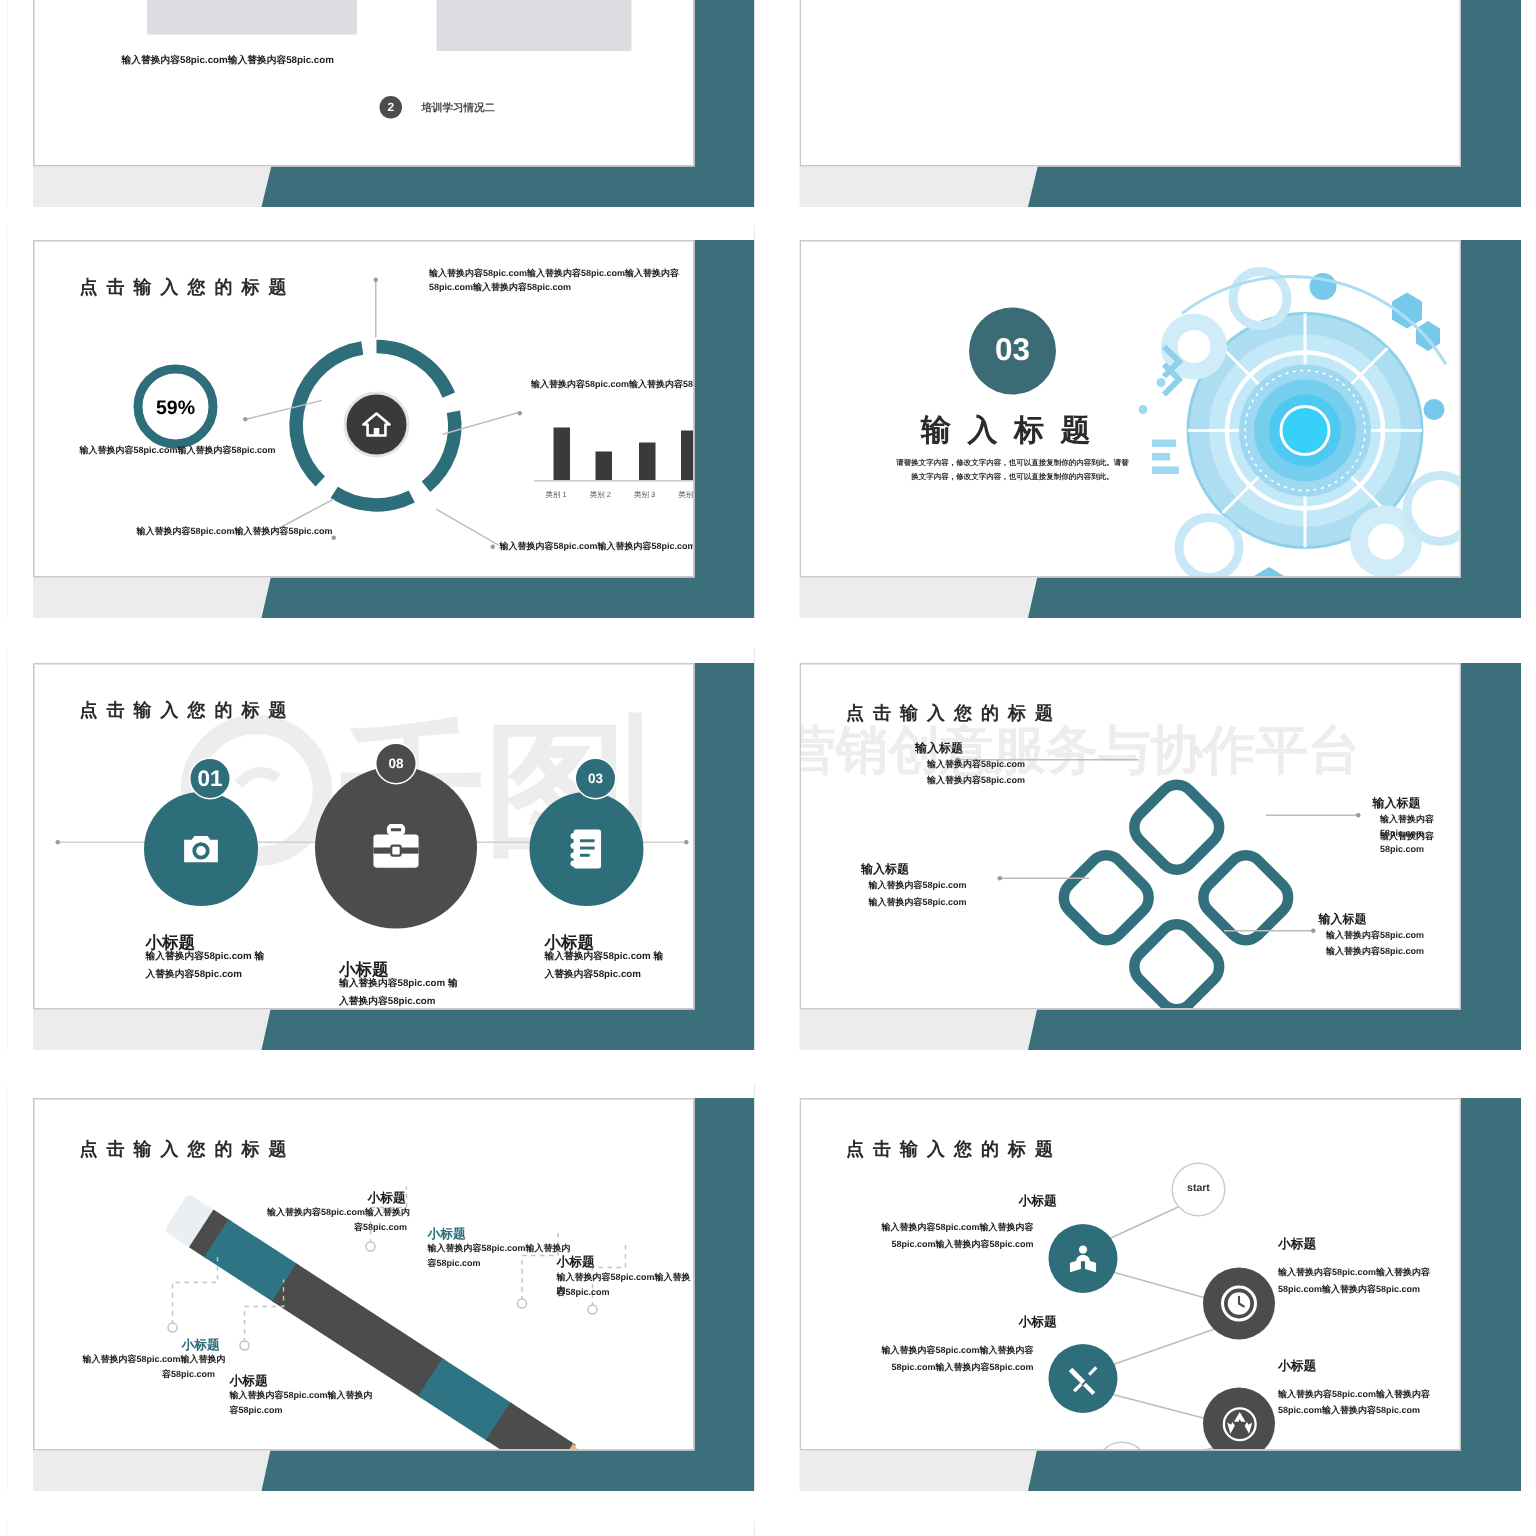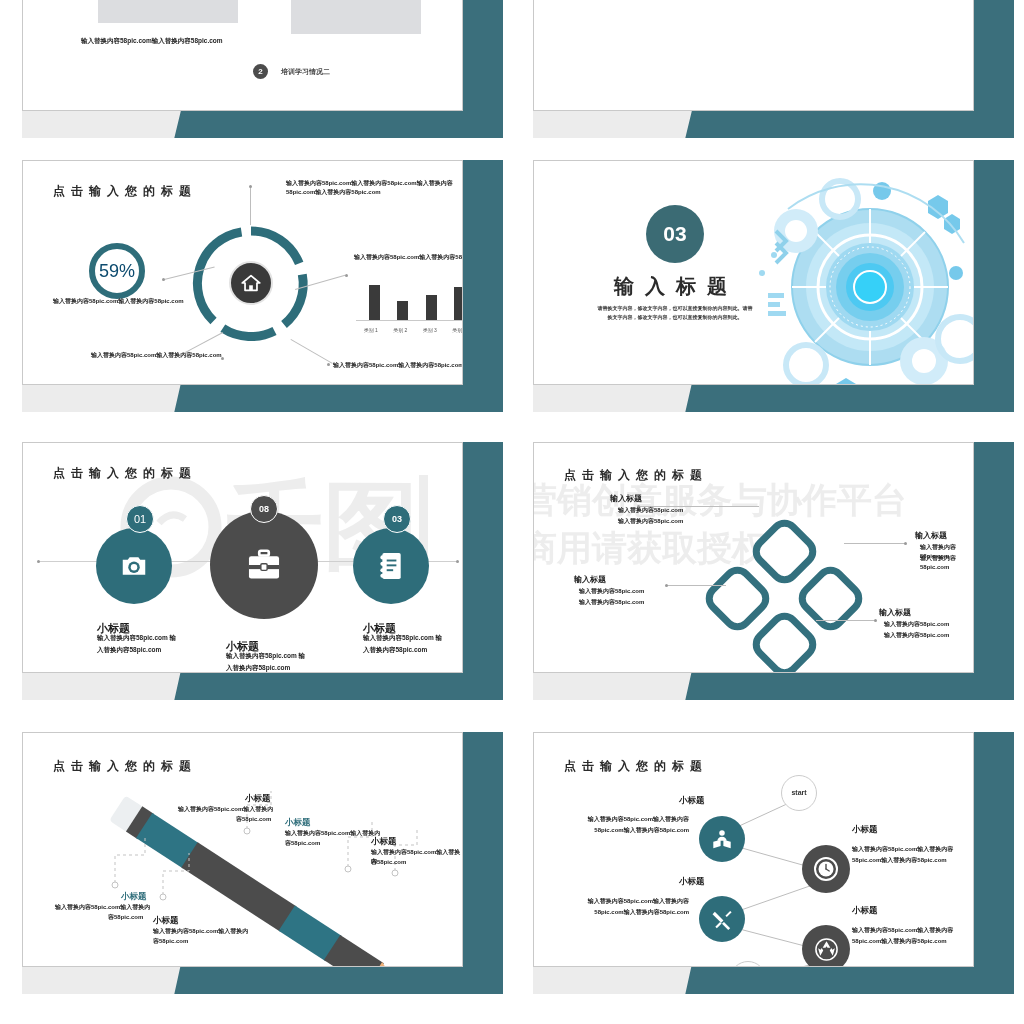--- a/index.html
+++ b/index.html
@@ -122,21 +122,21 @@
   <div class="card" style="left:5px; top:150px; width:498px; height:262px;">
     <div class="teal"></div>
     <div class="white">
       <div class="slide">
         <div class="title" style="left:30px; top:22px; font-size:12px;">点击输入您的标题</div>
 
         <div style="position:absolute; left:78px; top:228px; width:0; height:0;"></div>
         <svg style="position:absolute;left:62px;top:78px;" width="64" height="64" viewBox="0 0 64 64">
           <circle cx="32" cy="32" r="25" fill="none" stroke="#2e6d7a" stroke-width="6"></circle>
         </svg>
-        <div style="position:absolute;left:62px;top:78px;width:64px;height:64px;display:flex;align-items:center;justify-content:center;font-size:18px;font-weight:normal;color:#0c4a6e;">59%</div>
+        <div style="position:absolute;left:62px;top:78px;width:64px;height:64px;display:flex;align-items:center;justify-content:center;font-size:13px;font-weight:bold;color:#000000;">59%</div>
 
         <svg style="position:absolute;left:168px;top:62px;" width="120" height="120" viewBox="0 0 120 120">
           <g fill="none" stroke="#2e6d7a" stroke-width="9">
             <path d="M60 8 A52 52 0 0 1 108.2 40.4"></path>
             <path d="M111.3 51.5 A52 52 0 0 1 93 101.5"></path>
             <path d="M83.5 108 A52 52 0 0 1 31.8 105.3"></path>
             <path d="M22.5 98 A52 52 0 0 1 50.5 9"></path>
           </g>
         </svg>
 
@@ -277,21 +277,21 @@
         <div class="dot" style="left:433px;top:117px;"></div>
 
         <div class="circ teal-fill" style="left:73px;top:85px;width:76px;height:76px;display:flex;align-items:center;justify-content:center;">
           <svg width="30" height="30" viewBox="0 0 24 24">
             <path d="M3 7 h4 l1.5 -2 h7 L17 7 h4 v12 H3 Z" fill="#fff"></path>
             <circle cx="12" cy="13" r="4.6" fill="#2e6d7a"></circle>
             <circle cx="12" cy="13" r="2.6" fill="#fff"></circle>
           </svg>
         </div>
         <div class="circ" style="left:103px;top:62px;width:28px;height:28px;background:#2e6d7a;border:1.5px solid #fff;">
-          <span style="position:absolute;inset:0;display:flex;align-items:center;justify-content:center;color:#fff;font-size:11px;font-weight:normal;">01</span>
+          <span style="position:absolute;inset:0;display:flex;align-items:center;justify-content:center;color:#fff;font-size:15px;font-weight:bold;">01</span>
         </div>
         <div class="lead" style="left:74px;top:178px;font-size:11px;color:#1d1d1d;">小标题</div>
         <div class="txt" style="left:74px;top:190px;font-size:6.5px;">输入替换内容58pic.com 输</div>
         <div class="txt" style="left:74px;top:202px;font-size:6.5px;">入替换内容58pic.com</div>
 
         <div class="circ gray-fill" style="left:187px;top:68px;width:108px;height:108px;display:flex;align-items:center;justify-content:center;">
           <svg width="38" height="38" viewBox="0 0 24 24">
             <rect x="9" y="3" width="6" height="3" rx="1" fill="none" stroke="#fff" stroke-width="1.7"></rect>
             <rect x="2.5" y="6.5" width="19" height="14" rx="1.4" fill="#fff"></rect>
             <rect x="2.5" y="12" width="19" height="2.6" fill="#4c4c4c"></rect>
@@ -331,21 +331,20 @@
     </div>
     <div class="gap-top"></div>
       <div class="gap-left"></div>
   </div>
 
   <div class="card" style="left:516px; top:432px; width:498px; height:268px;">
     <div class="teal"></div>
     <div class="white">
       <div class="slide">
         <div class="wm" style="left:-12px;top:34px;font-size:35px;color:#ededed;">营销创意服务与协作平台</div>
-        <div class="wm" style="left:-12px;top:82px;font-size:35px;color:#ededed;">商用请获取授权</div>
 
         <div class="title" style="left:30px; top:24px; font-size:12px;">点击输入您的标题</div>
 
         <svg style="position:absolute;left:172px;top:80px;" width="155" height="150" viewBox="0 0 155 150">
           <g fill="none" stroke="#33707e" stroke-width="7" stroke-linejoin="round">
             <rect x="55" y="5" width="47" height="47" rx="12" transform="rotate(45 78.5 28.5)"></rect>
             <rect x="55" y="98" width="47" height="47" rx="12" transform="rotate(45 78.5 121.5)"></rect>
             <rect x="8" y="52" width="47" height="47" rx="12" transform="rotate(45 31.5 75.5)"></rect>
             <rect x="101" y="52" width="47" height="47" rx="12" transform="rotate(45 124.5 75.5)"></rect>
           </g>

